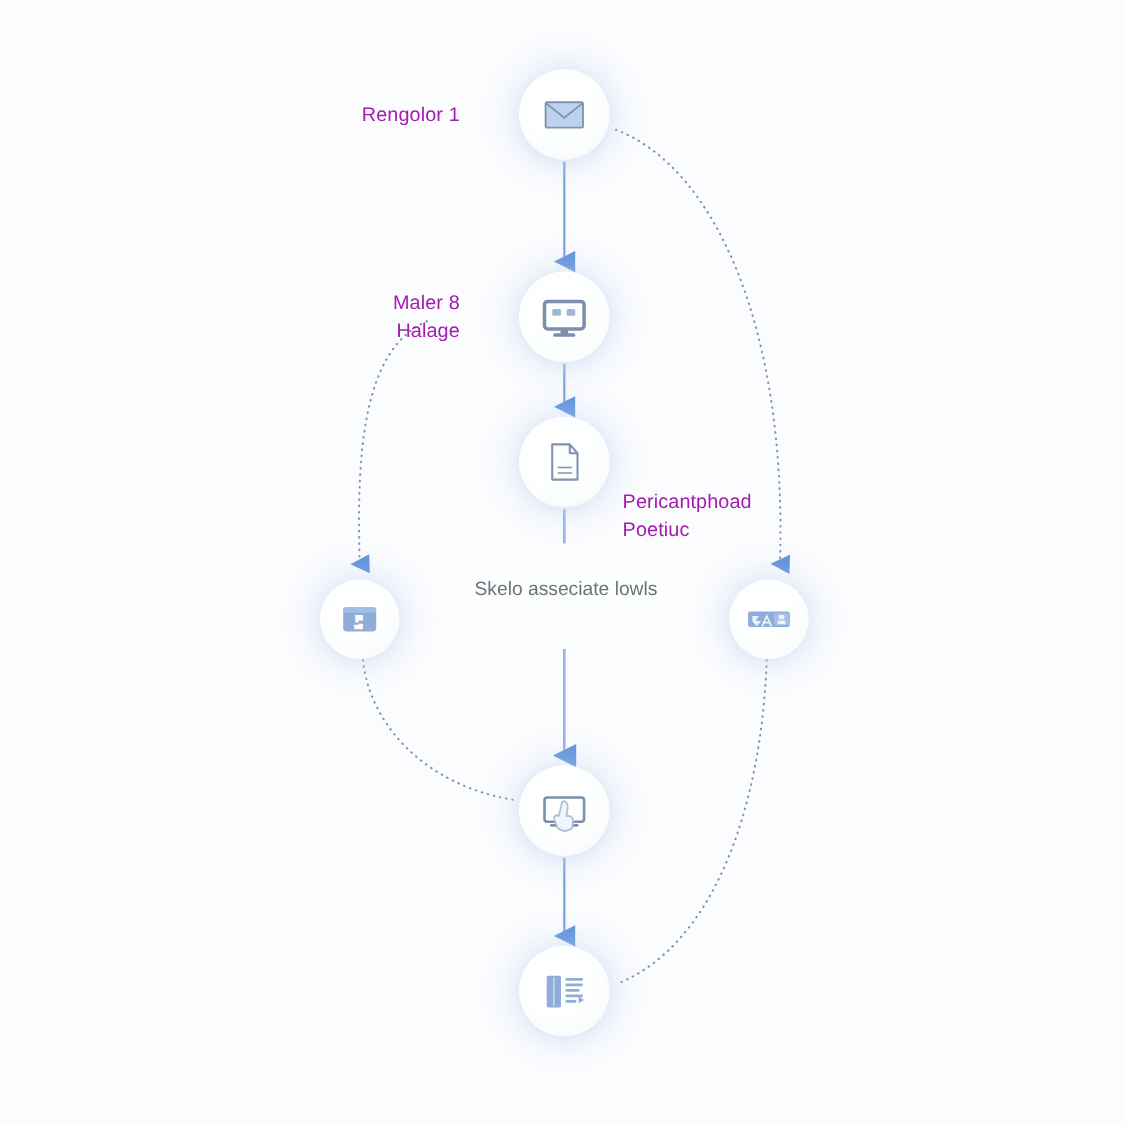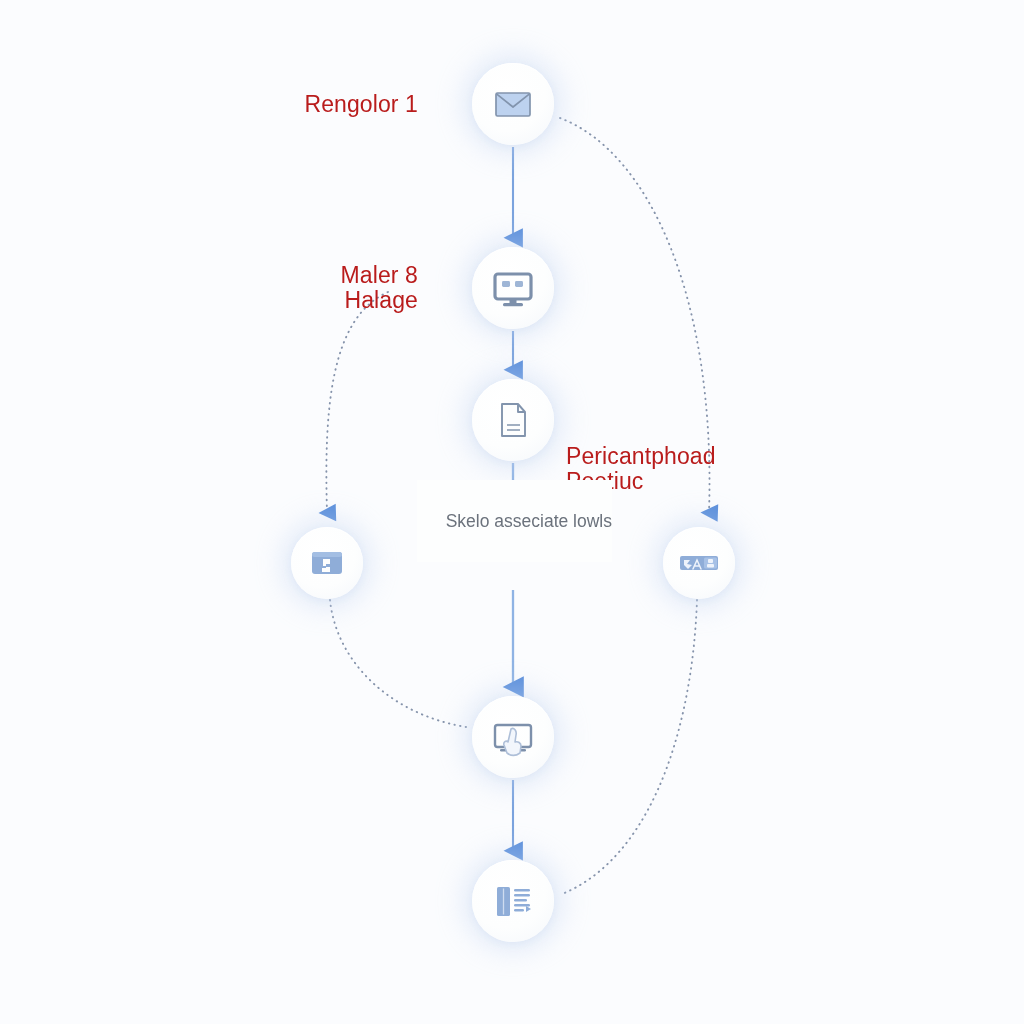--- a/index.html
+++ b/index.html
@@ -17,22 +17,22 @@
     position:absolute;
     border-radius:50%;
     background:radial-gradient(circle at 42% 35%, #ffffff 0%, #fdfefe 55%, #f4f7fb 100%);
     box-shadow:0 0 26px 10px rgba(200,218,244,0.42),
                0 2px 10px rgba(168,190,222,0.22),
                inset 0 1px 2px rgba(255,255,255,0.95);
     display:flex;align-items:center;justify-content:center;
   }
   .label{
     position:absolute;
-    color:#b91c1c;
-    font-size:23px;
+    color:#a21caf;
+    font-size:18px;
     line-height:25px;
     white-space:pre-line;
     letter-spacing:.1px;
   }
   .label.right{text-align:left;}
   .label.left{text-align:right;}
 
   .centerbox{
     position:absolute;
     background:#fdfefe;
@@ -114,21 +114,21 @@
     <svg width="48" height="48" viewBox="0 0 48 48">
       <rect x="5" y="17" width="38" height="14" rx="2" fill="#8fadd8"></rect>
       <path d="M9,21 l6,0 l-3,4 l5,1 l-4,4 l-4,-4 z" fill="#eef3fb"></path>
       <path d="M18,30 l4,-9 l4,9 m-6.4,-3 h4.8" fill="none" stroke="#eef3fb" stroke-width="1.5" stroke-linecap="round"></path>
       <rect x="29" y="18.5" width="13" height="11" rx="1.5" fill="#a7c1e6"></rect>
       <rect x="33" y="20" width="5" height="4" rx="1" fill="#eef3fb"></rect>
       <rect x="32" y="25" width="7" height="3.5" rx="1" fill="#eef3fb"></rect>
     </svg>
   </div>
 
-  <div class="centerbox" style="left:417px;top:480px;width:195px;height:82px;align-items:flex-end;">
+  <div class="centerbox" style="left:417px;top:494px;width:195px;height:82px;">
     <div class="cb-l1">Skelo asseciate lowls</div>
   </div>
 
   <div class="node" style="left:472px;top:696px;width:82px;height:82px;">
     <svg width="56" height="56" viewBox="0 0 56 56">
       <rect x="10" y="16" width="36" height="22" rx="2.5" fill="none" stroke="#7d90ab" stroke-width="2.4"></rect>
       <rect x="15" y="40" width="26" height="2.6" rx="1.3" fill="#7d90ab"></rect>
       <path d="M26,20 c3,-2 6,2 5,6 l-1,7 c3,-1 6,1 6,4 l-1,7 c-4,3 -9,3 -13,0 l-3,-8 c-1,-3 2,-5 4,-3 z" fill="#f2f6fc" stroke="#aebfd8" stroke-width="1.6" stroke-linejoin="round"></path>
     </svg>
   </div>

